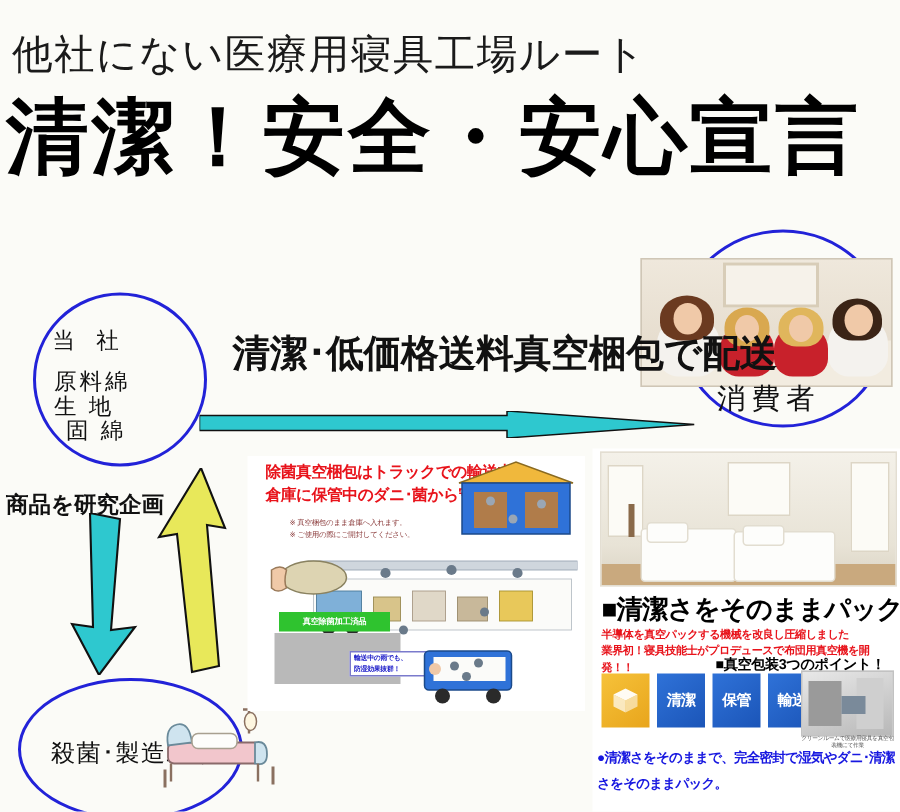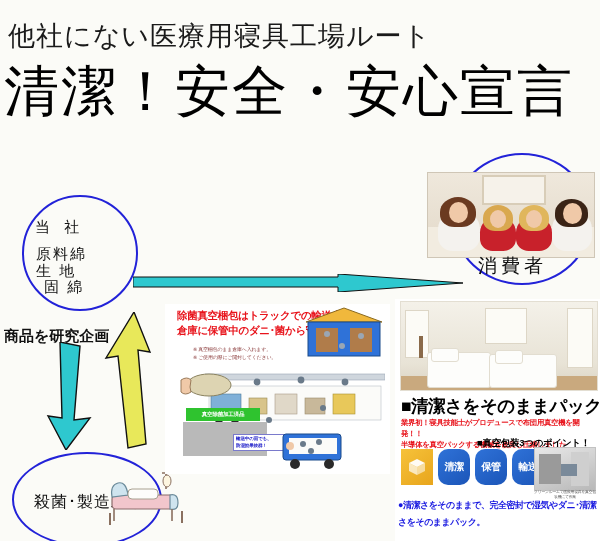--- a/index.html
+++ b/index.html
@@ -12,21 +12,21 @@
   #page{position:relative;width:600px;height:541px;overflow:hidden;margin-top:12px;}
 
   
   .hdr-sub{
     position:absolute;left:8px;top:6px;width:560px;
     font-size:27px;letter-spacing:1px;color:#1a1a1a;
     white-space:nowrap;font-weight:400;
   }
   .hdr-main{
     position:absolute;left:4px;top:52px;width:520px;
-    font-size:55px;font-weight:normal;color:#000;
+    font-size:55px;font-weight:bold;color:#000;
     letter-spacing:2px;white-space:nowrap;line-height:1.0;
   }
 
   
   .ellipse{
     position:absolute;border:2px solid #2222d8;border-radius:50%;
     background:transparent;box-sizing:border-box;
   }
   #circle-company{left:22px;top:183px;width:116px;height:116px;}
   #circle-consumer{left:452px;top:141px;width:140px;height:132px;}
@@ -134,21 +134,21 @@
   #points-title{
     position:absolute;left:34px;top:138px;font-size:9.5px;font-weight:bold;
     color:#000;white-space:nowrap;letter-spacing:-0.3px;padding-left:48px;
   }
   #tiles{position:absolute;left:6px;top:150px;display:flex;gap:5px;}
   .tile{
     width:32px;height:36px;display:flex;align-items:center;justify-content:center;
     color:#fff;font-size:10px;font-weight:bold;letter-spacing:-0.5px;
   }
   .tile-gold{background:linear-gradient(140deg,#f6c23a,#e8a51c);}
-  .tile-blue{background:linear-gradient(140deg,#2f72d8,#1b55b8);border-radius:10px;}
+  .tile-blue{background:linear-gradient(140deg,#2f72d8,#1b55b8);}
   #machine-photo{
     position:absolute;right:4px;top:148px;width:60px;height:42px;
     background:#d8d8d8;overflow:hidden;border:1px solid #c2c2c2;
   }
   #machine-caption{
     position:absolute;right:3px;top:191px;width:64px;
     font-size:3.8px;color:#555;line-height:1.4;text-align:center;letter-spacing:-0.2px;
   }
   #blue-lines{
     position:absolute;left:3px;top:198px;width:200px;
@@ -187,20 +187,21 @@
     <div class="fp-person fp-red" style="left:88px;width:36px;height:34px;"></div>
     <div class="fp-hair" style="left:91px;bottom:26px;width:30px;height:26px;background:#e0b65c;"></div>
     <div class="fp-face" style="left:98px;bottom:29px;width:16px;height:18px;"></div>
 
     <div class="fp-person fp-white" style="left:124px;width:40px;height:40px;"></div>
     <div class="fp-hair" style="left:127px;bottom:30px;width:33px;height:28px;background:#3b2416;"></div>
     <div class="fp-face" style="left:135px;bottom:33px;width:19px;height:21px;"></div>
   </div>
   <div class="circ-text" id="consumer-label">消費者</div>
 
+  <div id="center-banner">清潔･低価格送料真空梱包で配送</div>
   <svg id="arrow-right" viewBox="0 0 330 18">
     <polygon points="0,3 205,3 205,0 330,9 205,18 205,13 0,13" fill="#2ec8cf" stroke="#111" stroke-width="1"></polygon>
   </svg>
 
   <div id="plan-label">商品を研究企画</div>
   <svg id="arrow-down" viewBox="0 0 56 108">
     <polygon points="16,0 36,4 30,78 46,76 22,108 4,74 18,76" fill="#2ec8cf" stroke="#111" stroke-width="1.4"></polygon>
   </svg>
   <svg id="arrow-up" viewBox="0 0 56 140">
     <polygon points="34,0 50,40 38,38 46,132 28,136 18,44 6,46" fill="#e8e85a" stroke="#111" stroke-width="1.4"></polygon>
@@ -290,22 +291,22 @@
       <div class="br-bed" style="left:26px;top:50px;width:62px;height:34px;"></div>
       <div class="br-bed" style="left:88px;top:52px;width:66px;height:32px;"></div>
       <div class="br-bed" style="left:30px;top:46px;width:26px;height:12px;"></div>
       <div class="br-bed" style="left:94px;top:48px;width:26px;height:12px;"></div>
       <div style="position:absolute;left:18px;top:34px;width:4px;height:22px;background:#8a6a4a;"></div>
     </div>
 
     <div id="pack-title">■清潔さをそのままパック</div>
 
     <div id="red-lines">
+      <div>半導体を真空パックする機械を改良し圧縮しました</div>
       <div>業界初！寝具技能士がプロデュースで布団用真空機を開発！！</div>
-      <div>半導体を真空パックする機械を改良し圧縮しました</div>
     </div>
 
     <div id="points-title">■真空包装3つのポイント！</div>
 
     <div id="tiles">
       <div class="tile tile-gold">
         <svg width="18" height="18" viewBox="0 0 18 18">
           <polygon points="9,1 17,5 9,9 1,5" fill="#fff" opacity="0.95"></polygon>
           <polygon points="1,5 9,9 9,17 1,13" fill="#fff" opacity="0.7"></polygon>
           <polygon points="17,5 9,9 9,17 17,13" fill="#fff" opacity="0.55"></polygon>

